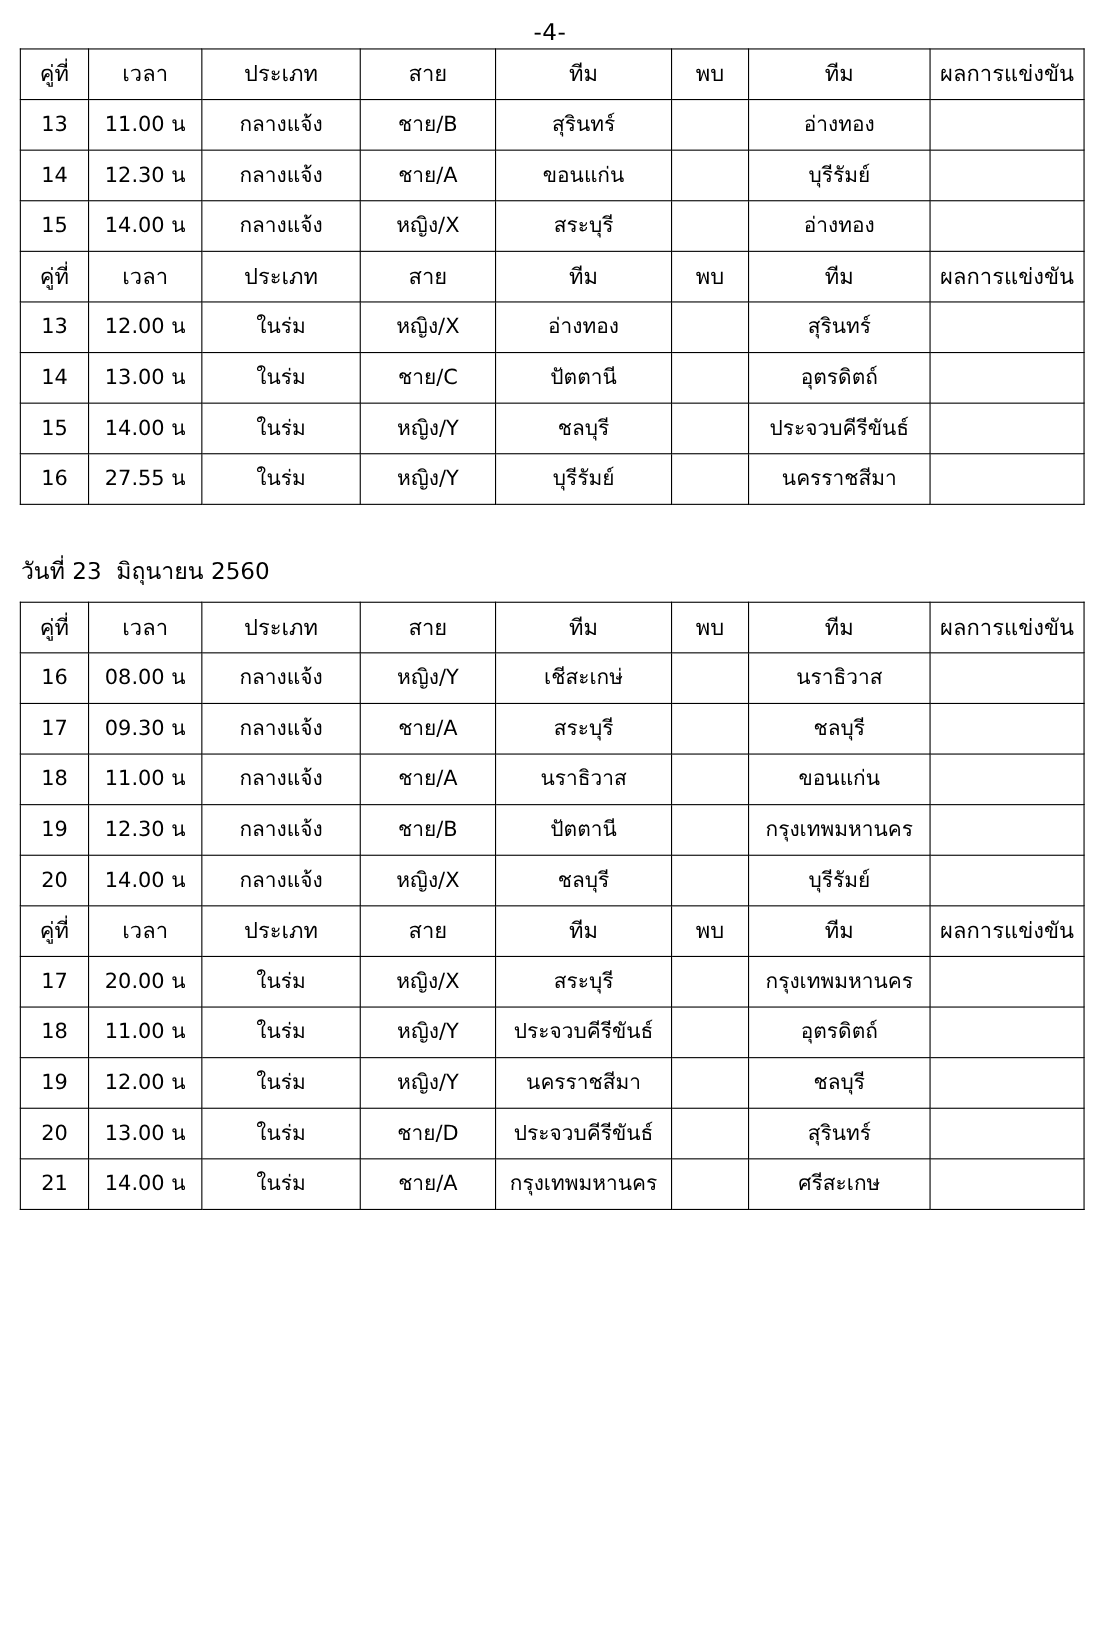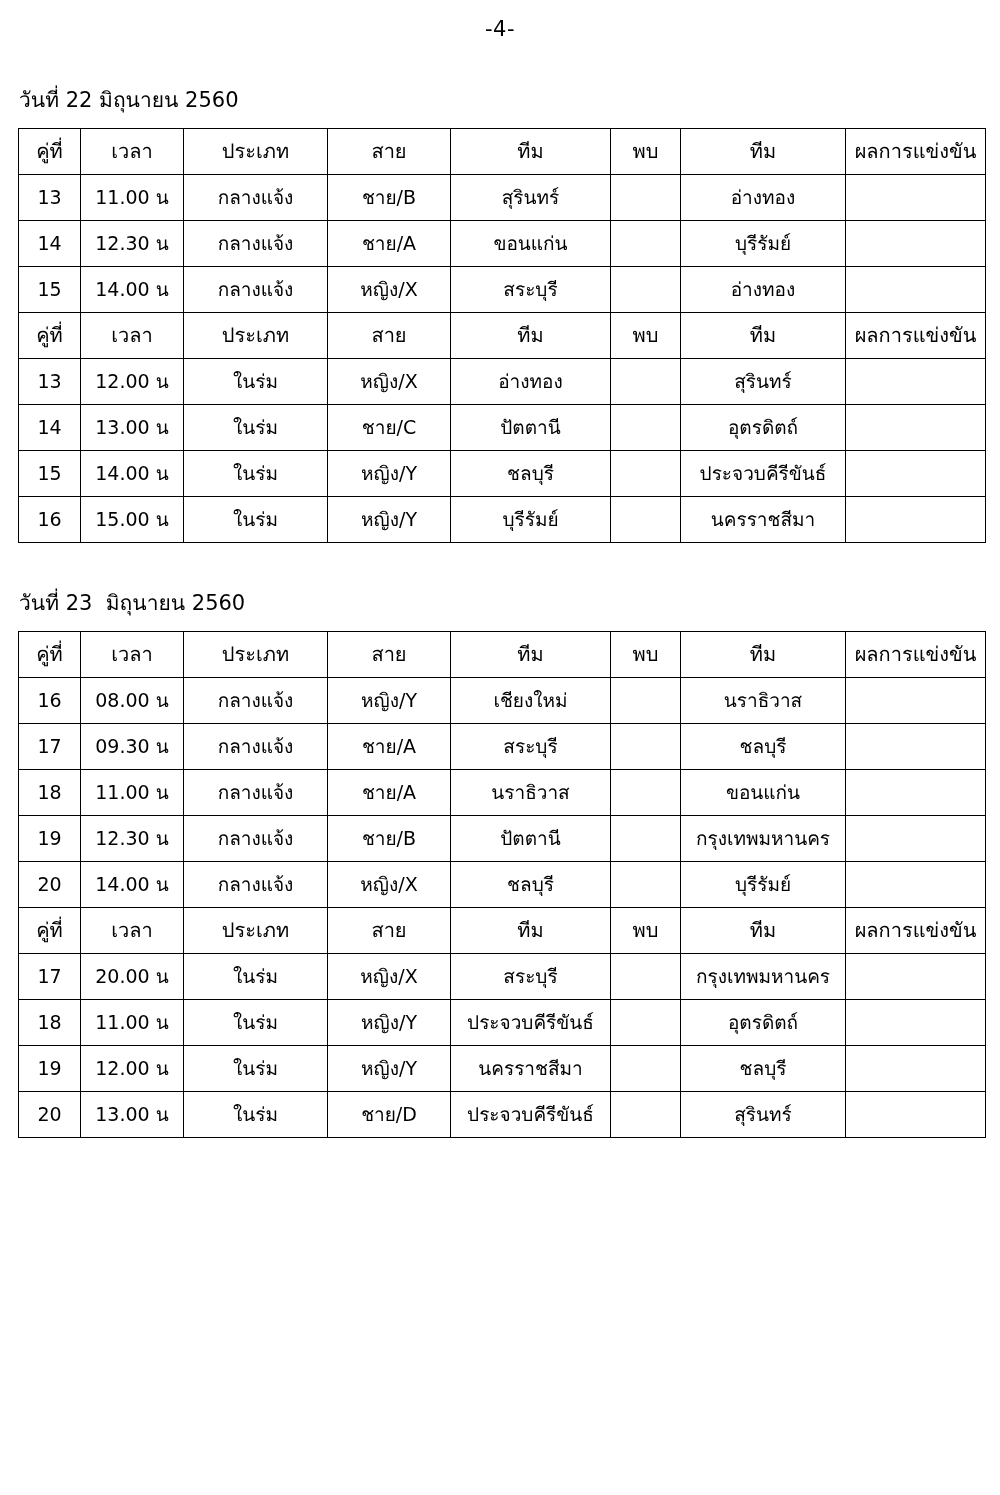--- a/index.html
+++ b/index.html
@@ -88,21 +88,20 @@
   .spacer-bottom { height: 10px; }
 </style>
 </head>
 <body>
 
 <div class="page">
 
   <div class="page-number">-4-</div>
 
   <div id="sections-root">
-      <div class="date-heading">วันที่ 22 มิถุนายน 2560</div>
       <table class="sched">
         <colgroup>
           <col class="c-pair">
           <col class="c-time">
           <col class="c-type">
           <col class="c-group">
           <col class="c-team1">
           <col class="c-vs">
           <col class="c-team2">
           <col class="c-result">
@@ -183,21 +182,21 @@
             <td>14.00 น</td>
             <td>ในร่ม</td>
             <td>หญิง/Y</td>
             <td>ชลบุรี</td>
             <td></td>
             <td class="shrink">ประจวบคีรีขันธ์</td>
             <td></td>
           </tr>
           <tr>
             <td>16</td>
-            <td>15.00 น</td>
+            <td>27.55 น</td>
             <td>ในร่ม</td>
             <td>หญิง/Y</td>
             <td>บุรีรัมย์</td>
             <td></td>
             <td>นครราชสีมา</td>
             <td></td>
           </tr>
         </tbody>
       </table>
       <div class="date-heading second">วันที่ 23  มิถุนายน 2560</div>
@@ -221,21 +220,21 @@
             <th>ทีม</th>
             <th>พบ</th>
             <th>ทีม</th>
             <th>ผลการแข่งขัน</th>
           </tr>
           <tr>
             <td>16</td>
             <td>08.00 น</td>
             <td>กลางแจ้ง</td>
             <td>หญิง/Y</td>
-            <td>เชียงใหม่</td>
+            <td>เชีสะเกษ่</td>
             <td></td>
             <td>นราธิวาส</td>
             <td></td>
           </tr>
           <tr>
             <td>17</td>
             <td>09.30 น</td>
             <td>กลางแจ้ง</td>
             <td>ชาย/A</td>
             <td>สระบุรี</td>
@@ -316,18 +315,28 @@
           <tr>
             <td>20</td>
             <td>13.00 น</td>
             <td>ในร่ม</td>
             <td>ชาย/D</td>
             <td class="shrink">ประจวบคีรีขันธ์</td>
             <td></td>
             <td>สุรินทร์</td>
             <td></td>
           </tr>
+          <tr>
+            <td>21</td>
+            <td>14.00 น</td>
+            <td>ในร่ม</td>
+            <td>ชาย/A</td>
+            <td class="shrink">กรุงเทพมหานคร</td>
+            <td></td>
+            <td>ศรีสะเกษ</td>
+            <td></td>
+          </tr>
         </tbody>
       </table>
     </div>
 
   <div class="spacer-bottom"></div>
 </div>
 
 </body></html>

